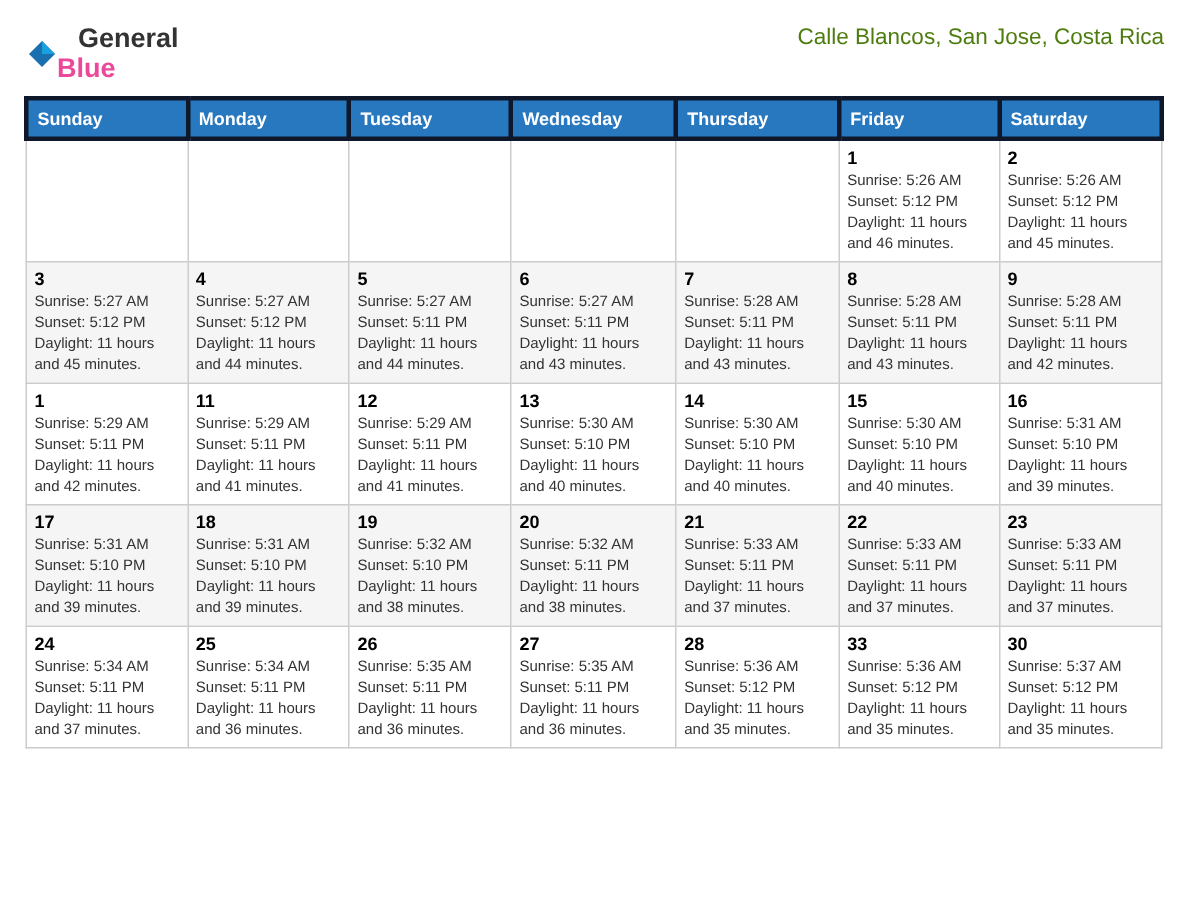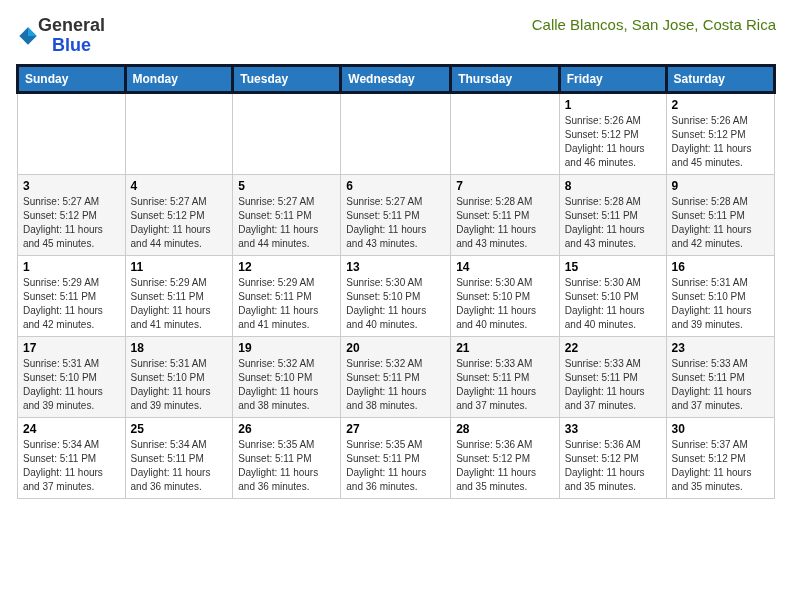--- a/index.html
+++ b/index.html
@@ -18,22 +18,22 @@
     }
     .logo {
       display: flex;
       align-items: center;
     }
     .logo-text {
       font-size: 18px;
       font-weight: bold;
       line-height: 1.1;
     }
-    .logo-general { color: #333; }
-    .logo-blue { color: #1d4ed8; text-align: center; }
+    .logo-general { color: #333; margin-left: 14px; }
+    .logo-blue { color: #ec4899; }
     .logo-icon {
       width: 20px;
       height: 20px;
       margin-left: 2px;
     }
     .title-block {
       text-align: right;
     }
     .month-title {
       font-size: 32px;

